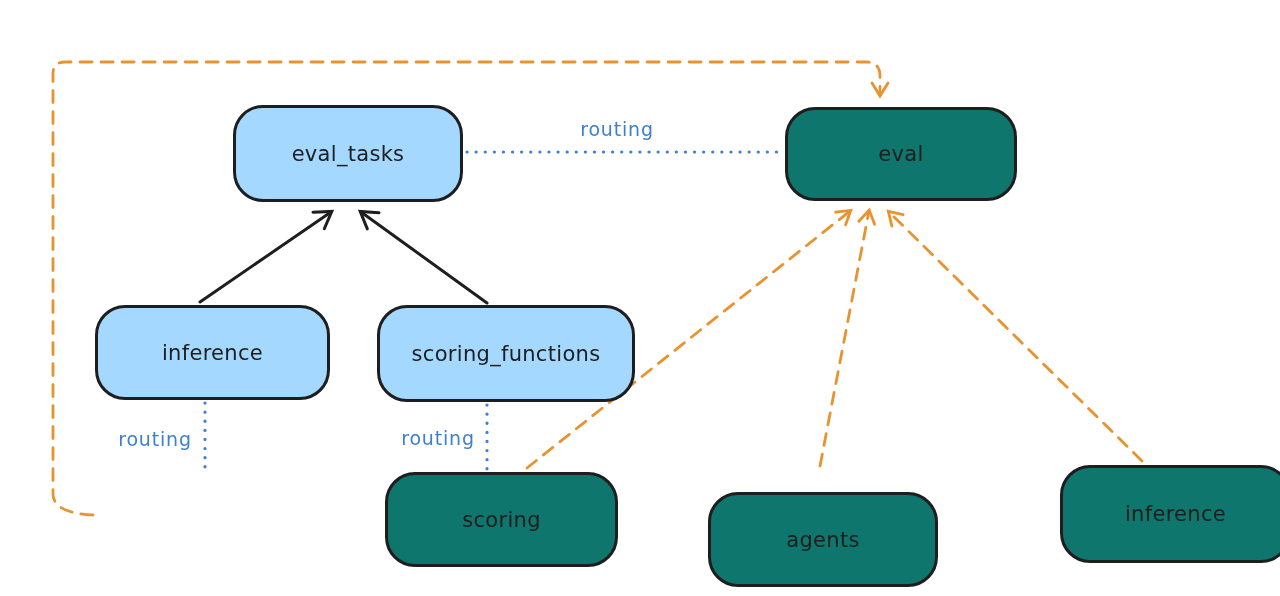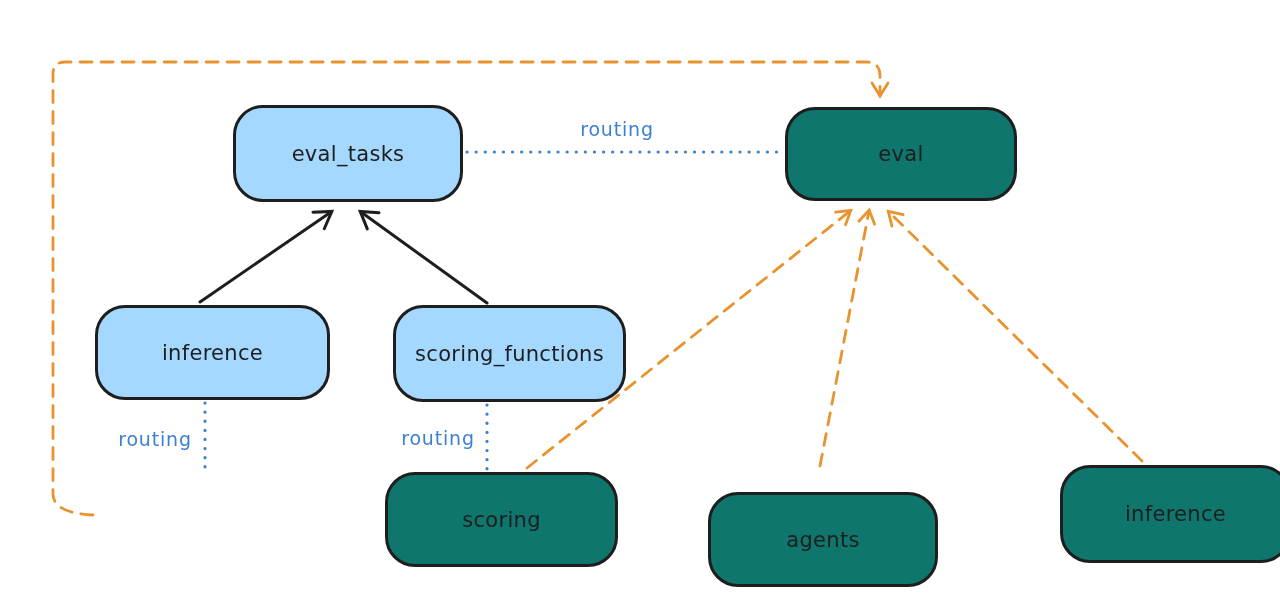--- a/index.html
+++ b/index.html
@@ -78,21 +78,21 @@
   </div>
 
   <div class="node green" style="left:785px; top:107px; width:232px; height:94px">
     <span>eval</span>
   </div>
 
   <div class="node blue" style="left:95px; top:305px; width:235px; height:95px">
     <span>inference</span>
   </div>
 
-  <div class="node blue" style="left:393px; top:305px; width:233px; height:97px">
+  <div class="node blue" style="left:377px; top:305px; width:258px; height:97px">
     <span>scoring_functions</span>
   </div>
 
 
   <div class="node green" style="left:385px; top:472px; width:233px; height:95px">
     <span>scoring</span>
   </div>
 
   <div class="node green" style="left:708px; top:492px; width:230px; height:95px">
     <span>agents</span>

